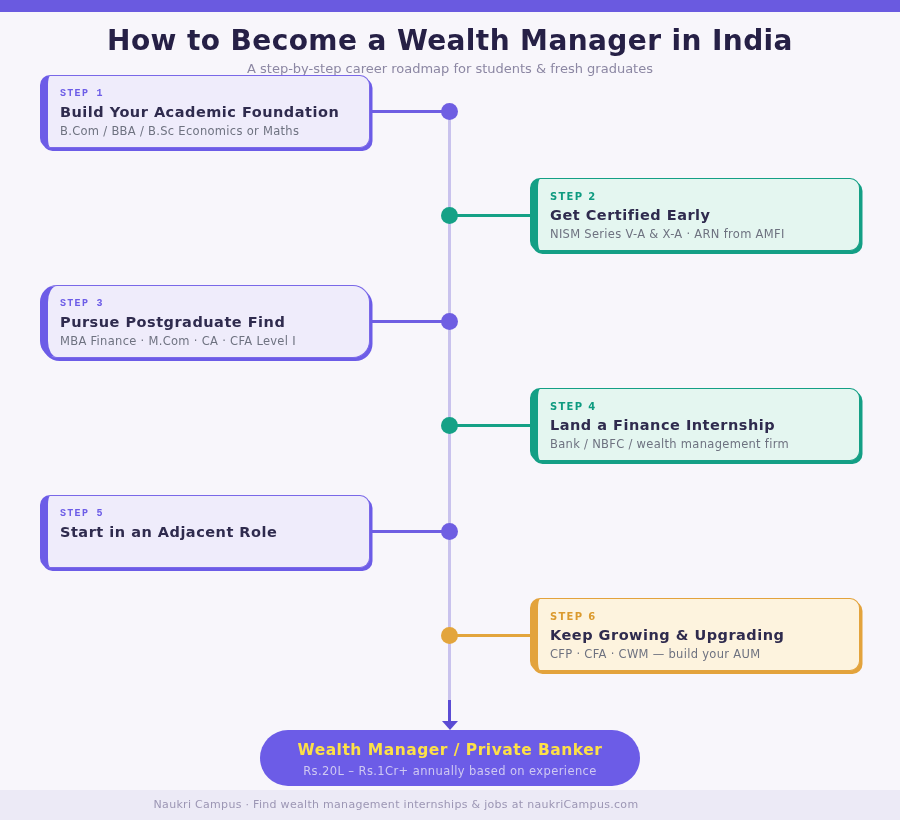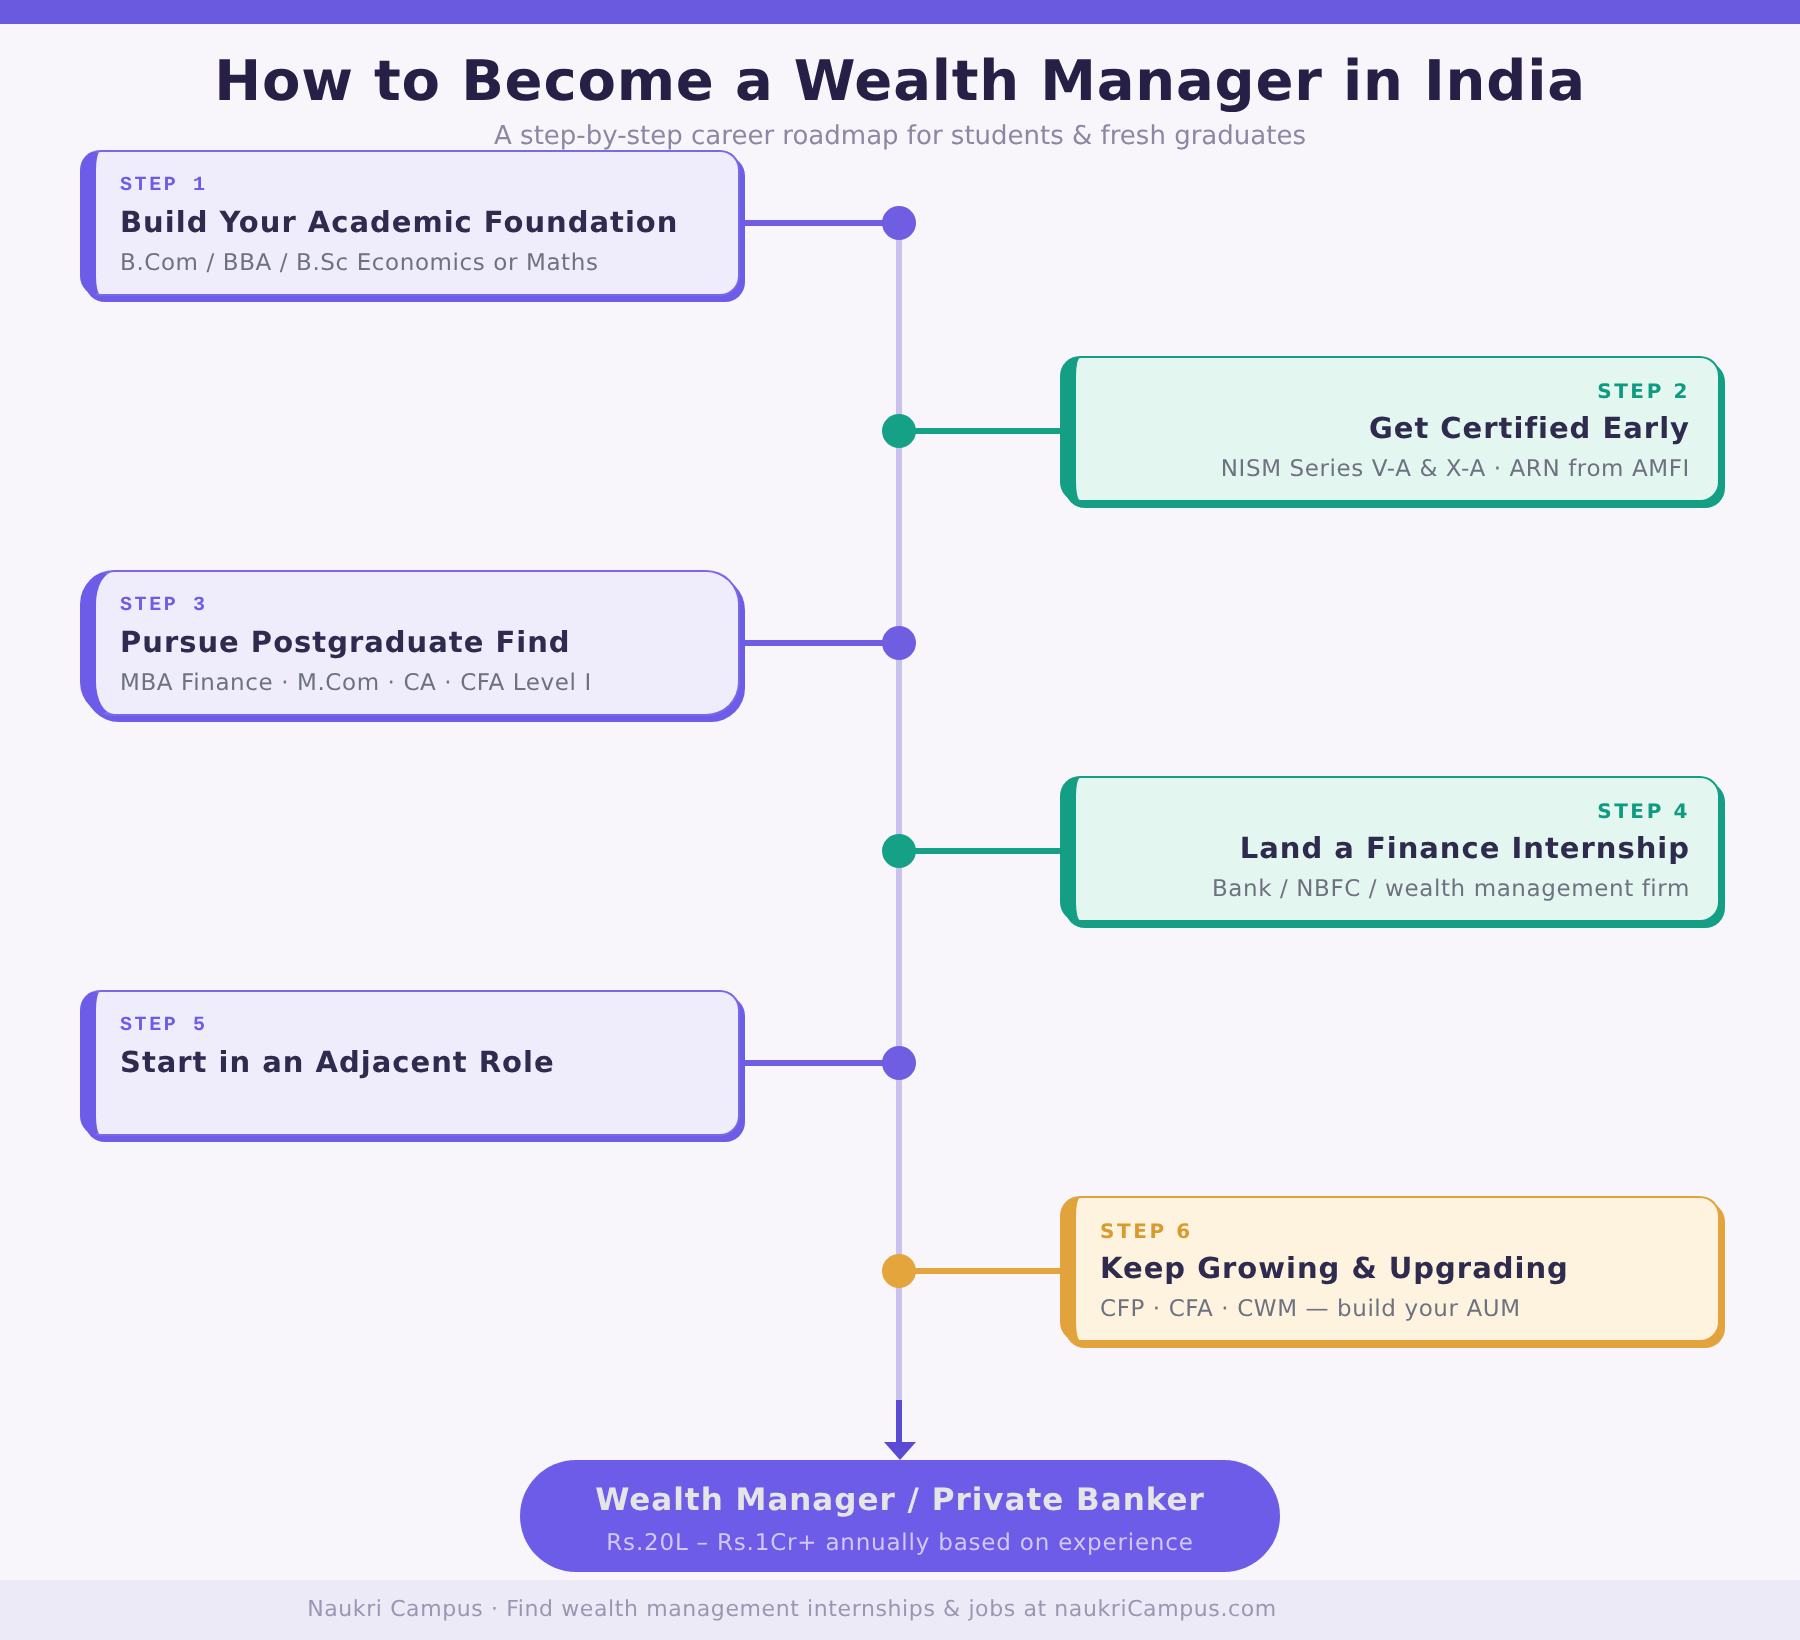--- a/index.html
+++ b/index.html
@@ -27,40 +27,40 @@
 
   .connector { position:absolute; height:3px; }
   .connector.purple { background:#6F5EE2; }
   .connector.teal   { background:#15A186; }
   .connector.amber  { background:#E3A53C; }
 
   
   .card { position:absolute; width:330px; height:73px; border-radius:10px;
     padding:12px 14px 10px 12px; }
   .card.purple { background:#EFECFB; border:1.5px solid #7A68E8; border-left:8px solid #6C5CE7; box-shadow:2.5px 3px 0 #6C5CE7; }
-  .card.teal   { background:#E4F6F0; border:1.5px solid #149F85; border-left:8px solid #149F85; box-shadow:2.5px 3px 0 #149F85;text-align:right; }
+  .card.teal   { background:#E4F6F0; border:1.5px solid #149F85; border-left:8px solid #149F85; box-shadow:2.5px 3px 0 #149F85; }
   .card.amber  { background:#FDF3DE; border:1.5px solid #E3A33C; border-left:8px solid #E3A33C; box-shadow:2.5px 3px 0 #E3A33C; }
   .step-label { font-size:10px; font-weight:bold; letter-spacing:1.3px; }
   .card.purple .step-label { color:#6C5CE7;font-family:Liberation Mono, monospace; }
   .card.teal   .step-label { color:#0E9B80; }
   .card.amber  .step-label { color:#DB9A2E; }
   .card-title { margin-top:5px; font-size:14.5px; font-weight:bold; color:#2F2B4E; letter-spacing:0.5px; }
   .card-detail { margin-top:4px; font-size:11.5px; color:#6E7280; letter-spacing:0.3px; }
 
   .c1 { left:40px;  top:75px;  }
   .c2 { left:530px; top:178px; }
   .c3 { left:40px;  top:285px;border-radius:17px; }
   .c4 { left:530px; top:388px; }
   .c5 { left:40px;  top:495px; }
   .c6 { left:530px; top:598px; }
 
   
   .dest { position:absolute; left:260px; top:730px; width:380px; height:56px;
     background:#6C5CE7; border-radius:28px; text-align:center; }
-  .dest-title { margin-top:11px; font-size:15.5px; font-weight:bold; color:#e5e5e5; letter-spacing:0.5px; }
+  .dest-title { margin-top:11px; font-size:15.5px; font-weight:bold; color:#fde047; letter-spacing:0.5px; }
   .dest-sub { margin-top:5px; font-size:11.5px; color:#CFC9F2; letter-spacing:0.4px; }
 
   
   .footer-band { position:absolute; left:0; top:790px; width:900px; height:30px; background:#ECEAF6; }
   .footer-text { position:absolute; left:0; top:798px; width:792px; text-align:center;
     font-size:11px; color:#9C96B4; letter-spacing:0.3px; }
 </style>
 </head>
 <body>
 

